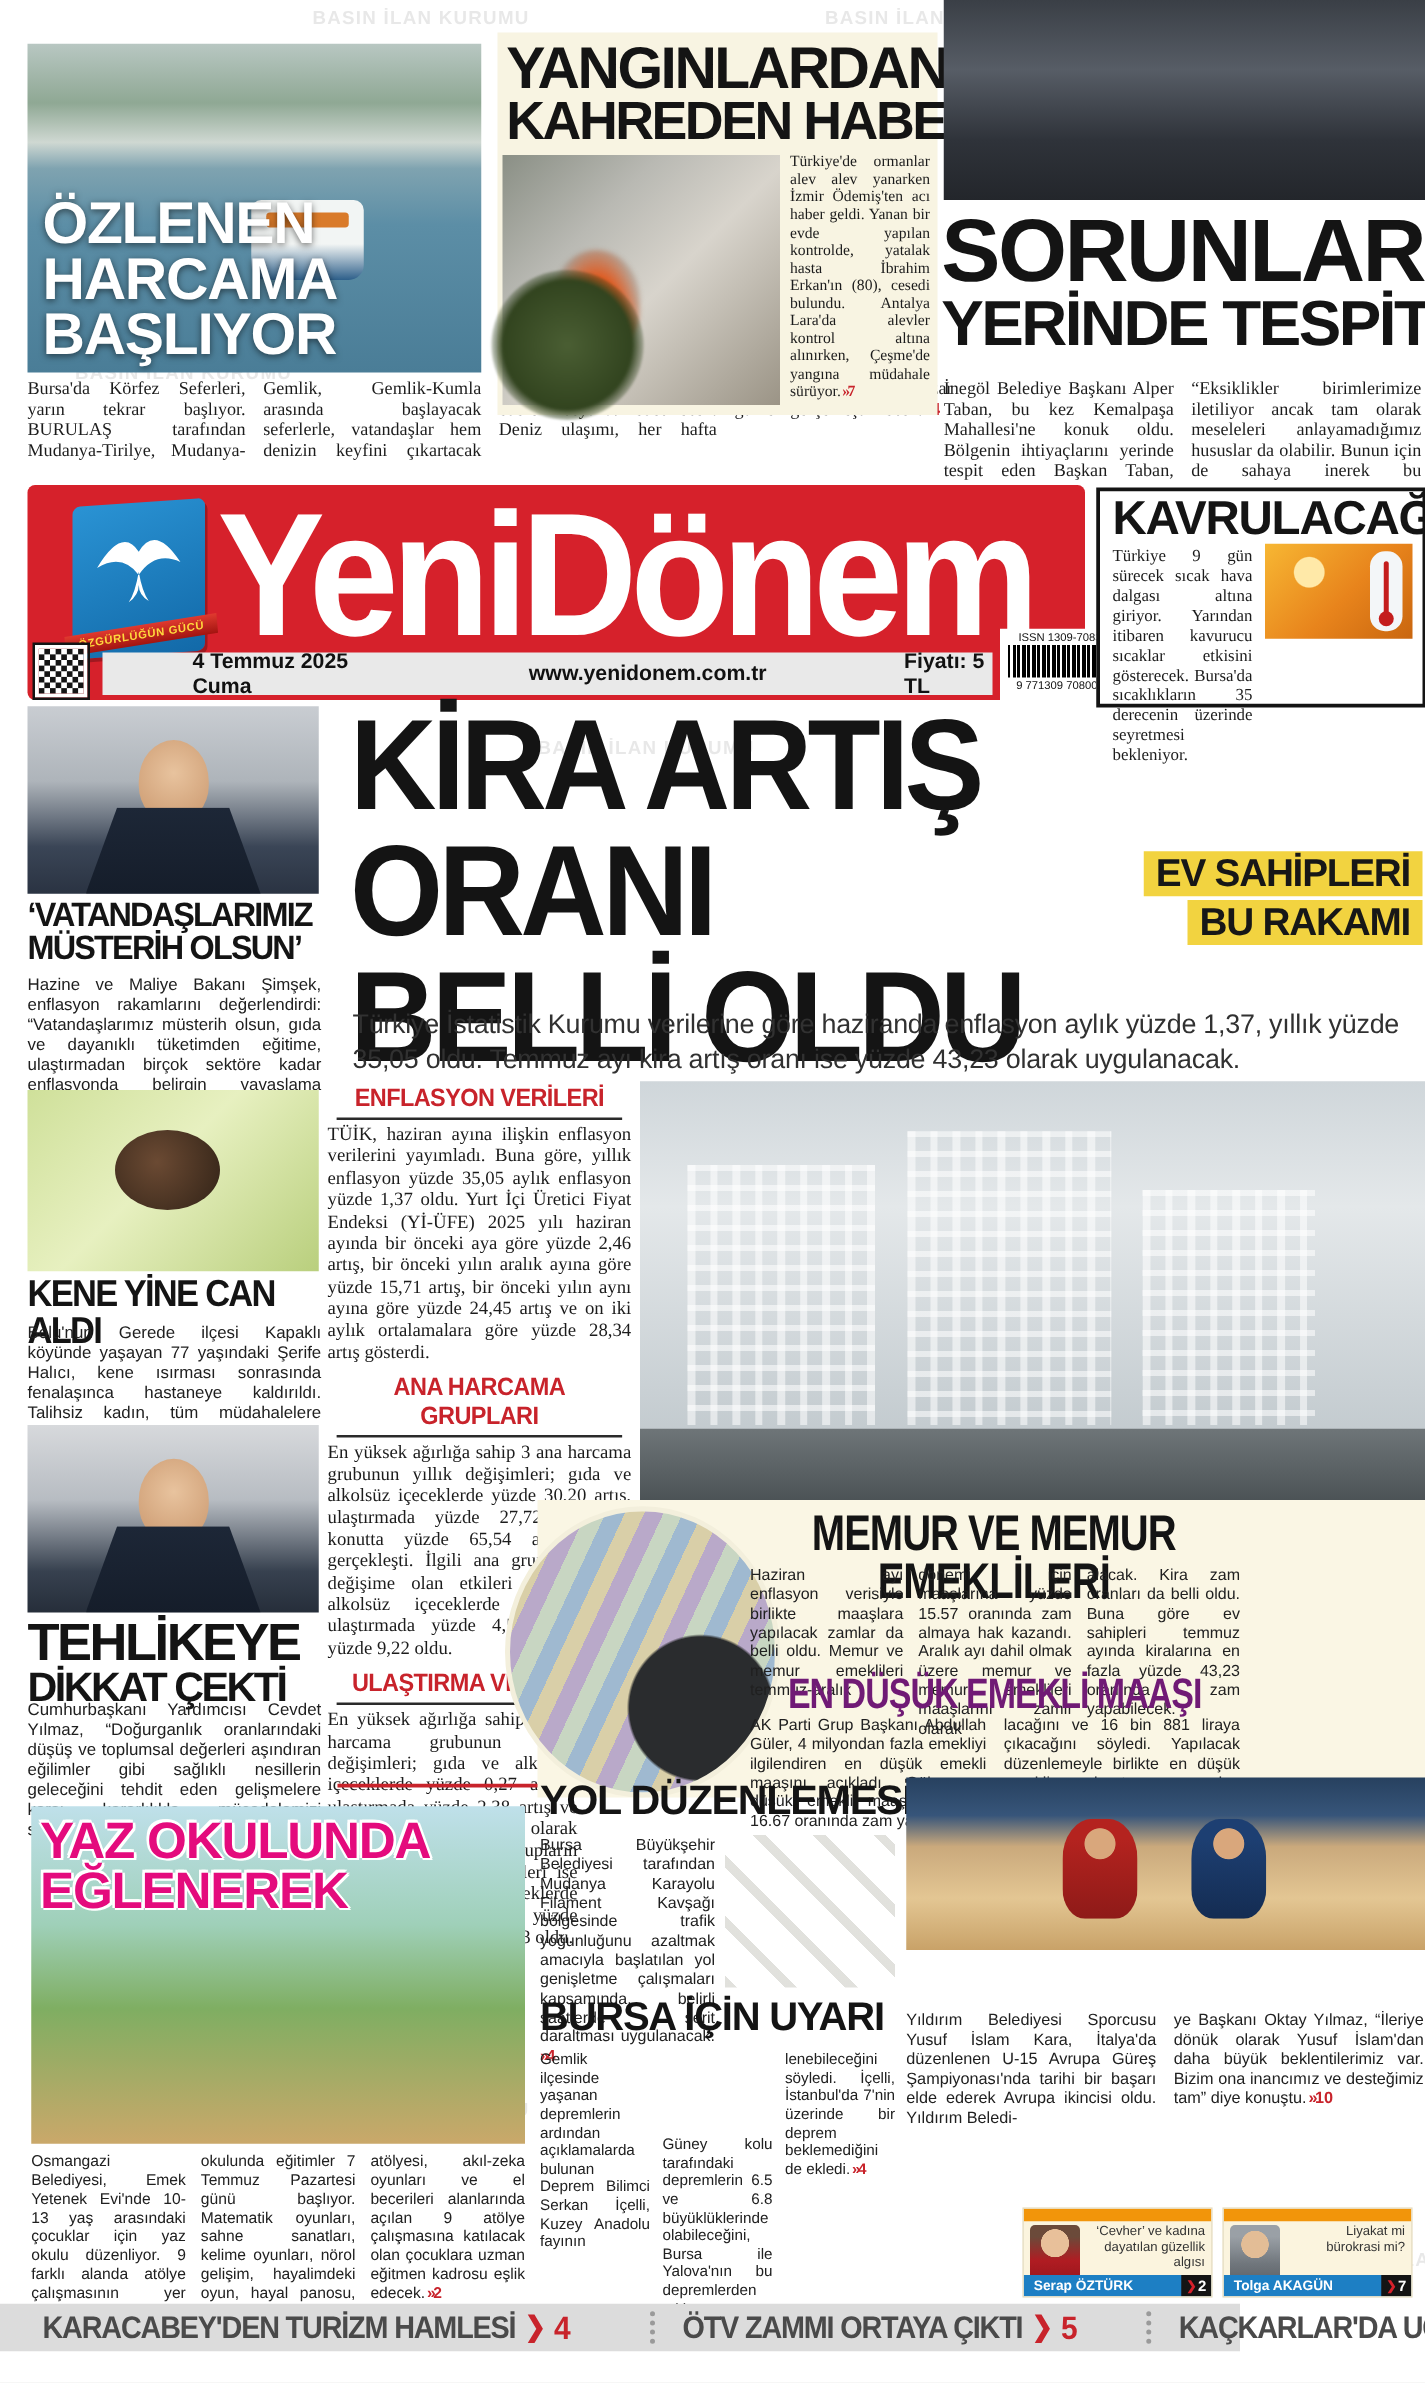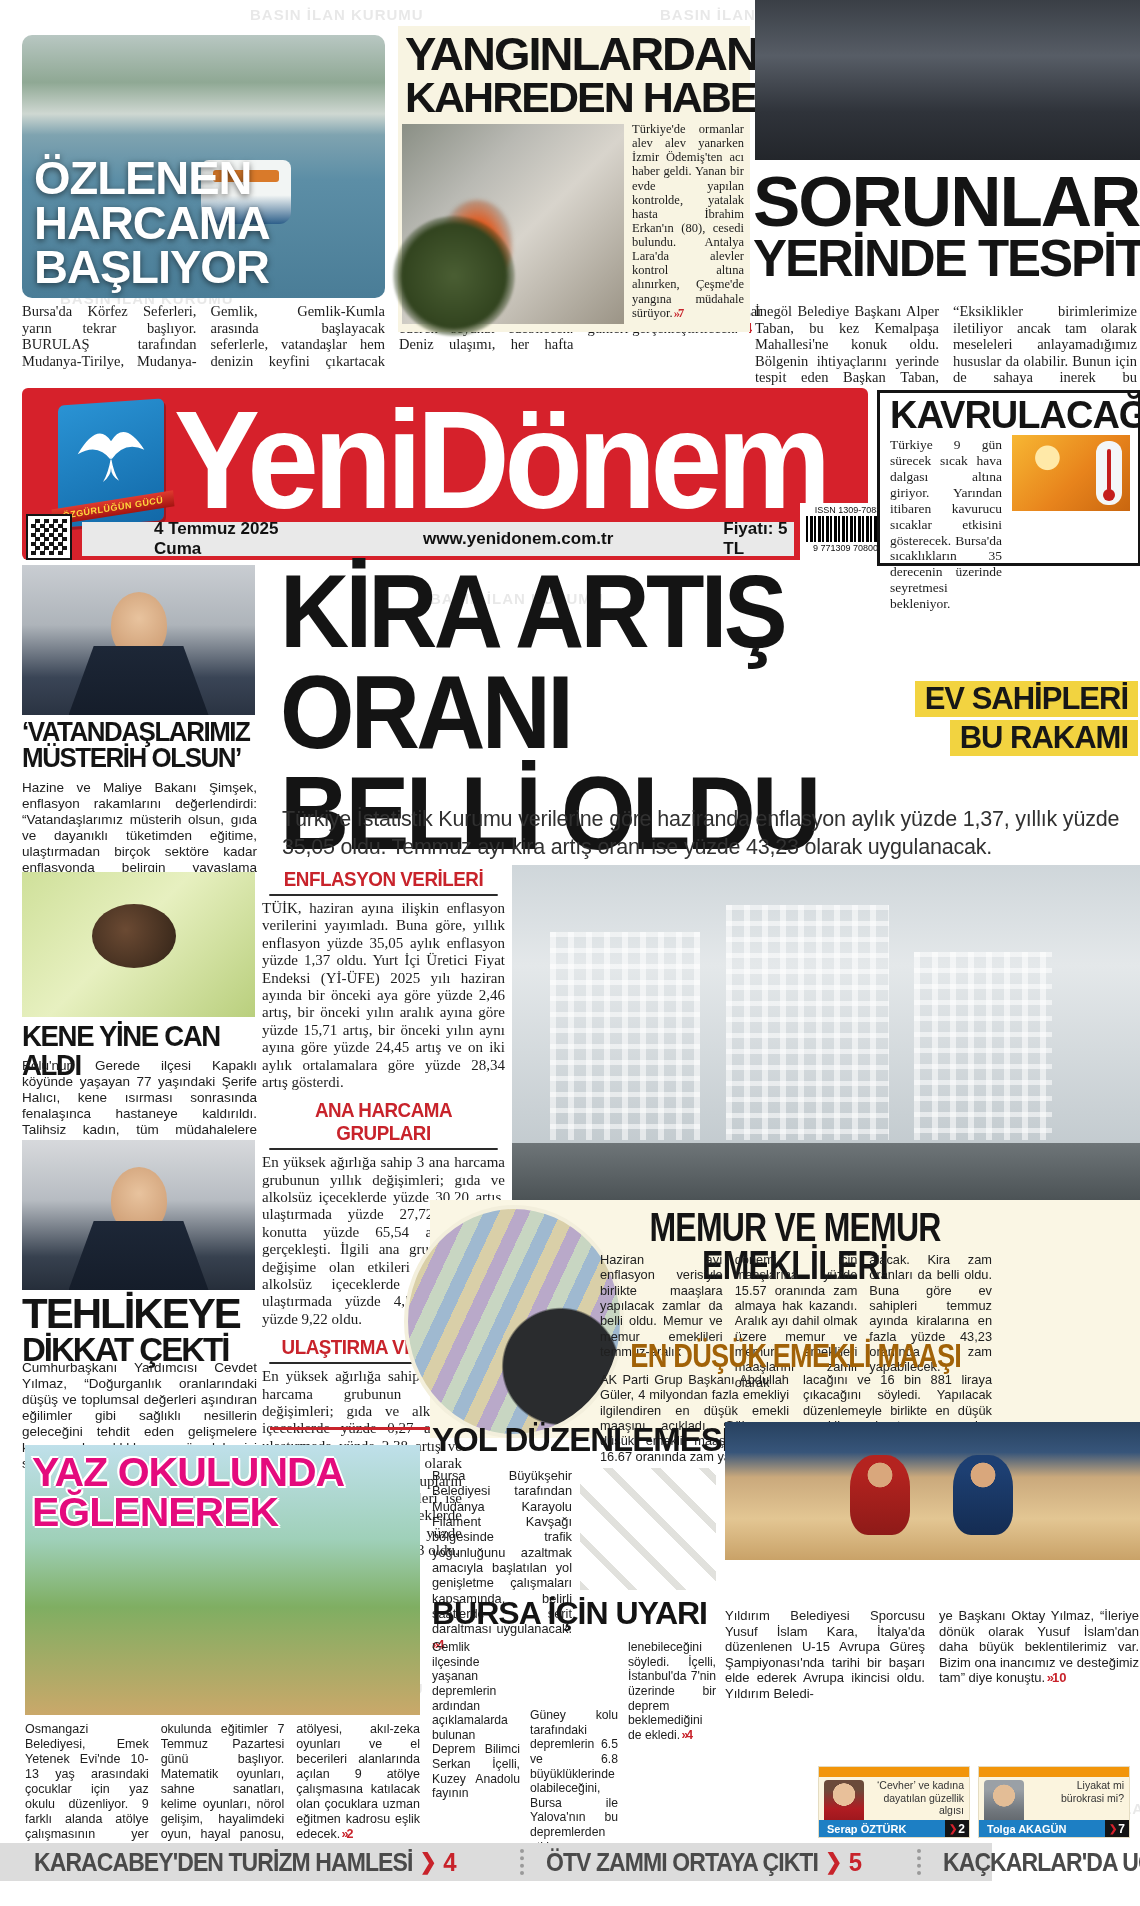--- a/index.html
+++ b/index.html
@@ -10,21 +10,21 @@
   .hl{font-weight:700;color:#141414;letter-spacing:-1px;line-height:.95;
       font-family:"Liberation Sans",sans-serif;}
   .condC{transform:scaleX(.8);transform-origin:50% 50%;}
   .serifbody{font-family:"Liberation Serif",serif;color:#1c1c1c;text-align:justify;}
   .sansbody{font-family:"Liberation Sans",sans-serif;color:#202020;text-align:justify;}
   .pg{color:#c8232b;font-weight:700;white-space:nowrap;}
   .pg::before{content:" »";letter-spacing:-2px;}
   .cols2{column-count:2;column-gap:14px;}
   
   .photo{background:#9aa4a8;}
-  .harbor{background:linear-gradient(180deg,#b8c7c2 0%,#8fa894 18%,#cfd8d2 30%,#7fa3b0 38%,#5c8ea6 55%,#4a7d97 100%);border-radius:10px;}
+  .harbor{background:linear-gradient(180deg,#b8c7c2 0%,#8fa894 18%,#cfd8d2 30%,#7fa3b0 38%,#5c8ea6 55%,#4a7d97 100%);}
   .boat{position:absolute;right:26%;bottom:28%;width:90px;height:64px;background:linear-gradient(180deg,#f2f5f4 55%,#2d5f8a 100%);border-radius:8px 8px 12px 12px;}
   .boat::before{content:"";position:absolute;top:10px;left:12px;right:12px;height:12px;background:#d97a2a;border-radius:3px;}
   .firephoto{background:linear-gradient(135deg,#8a8f85 0%,#b9b9b3 30%,#d8d4cc 55%,#9b9486 100%);}
   .flame{position:absolute;left:18%;top:38%;width:70px;height:80px;border-radius:50% 50% 40% 40%;
          background:radial-gradient(ellipse at 50% 80%,#ff9c2a 0%,#e2571b 45%,rgba(120,60,30,.25) 75%,transparent 100%);filter:blur(2px);}
   .bush{position:absolute;left:-4%;bottom:-6%;width:55%;height:60%;border-radius:50%;
         background:radial-gradient(circle,#4a5e33 0%,#32441f 60%,transparent 75%);filter:blur(1px);}
   .groupphoto{background:linear-gradient(180deg,#3a3f46 0%,#575d66 35%,#2f333a 70%,#23262b 100%);}
   .simsekphoto{background:linear-gradient(180deg,#c9cdd2 0%,#aeb4ba 40%,#3a4556 75%,#2a3342 100%);}
   .head{position:absolute;left:50%;top:18%;width:56px;height:66px;margin-left:-28px;border-radius:50% 50% 45% 45%;
@@ -66,21 +66,21 @@
   .bars{height:26px;margin:1px 2px;background:repeating-linear-gradient(90deg,#000 0 2px,#fff 2px 4px,#000 4px 7px,#fff 7px 8px);}
   
   .hilite{display:block;width:fit-content;margin:3px 0 3px auto;background:#f2d340;color:#171717;
           font-weight:700;font-size:31px;letter-spacing:-1px;padding:2px 10px 3px;line-height:1;}
   .deck{font-size:21.5px;color:#313131;line-height:1.3;letter-spacing:-.2px;}
   
   .sechead{color:#c8232b;font-weight:700;font-size:20px;text-align:center;letter-spacing:-.5px;
            border-bottom:2px solid #2a2a2a;padding-bottom:3px;transform:scaleX(.94);transform-origin:50% 50%;}
   
   .cream{background:#faf6e4;}
-  .dashhead{display:flex;align-items:center;justify-content:center;gap:14px;color:#a16207;font-weight:700;}
+  .dashhead{display:flex;align-items:center;justify-content:center;gap:14px;color:#701a75;font-weight:700;}
   .dashhead::before,.dashhead::after{content:"";width:46px;height:5px;background:#1c1c1c;}
   
   .pink{color:#e40b7d;font-weight:700;letter-spacing:-1px;line-height:.98;
         text-shadow:-2px 0 #fff,2px 0 #fff,0 -2px #fff,0 2px #fff,2px 2px #fff,-2px -2px #fff;}
   
   .colbox{background:#fbf4de;border:1px solid #e4dcc2;overflow:hidden;}
   .colbox .corner{position:absolute;top:0;left:0;right:0;height:10px;background:#f2950a;}
   .colbox .avatar{position:absolute;left:5px;top:13px;width:40px;height:52px;border-radius:4px;}
   .av1{background:radial-gradient(circle at 50% 28%,#e8c09a 0 26%,transparent 27%),linear-gradient(180deg,#6b4a3a 18%,#b01c22 55%,#8e141a 100%);}
   .av2{background:radial-gradient(circle at 50% 30%,#e3bd96 0 26%,transparent 27%),linear-gradient(180deg,#9aa0a6 18%,#70767c 60%,#565b60 100%);}

